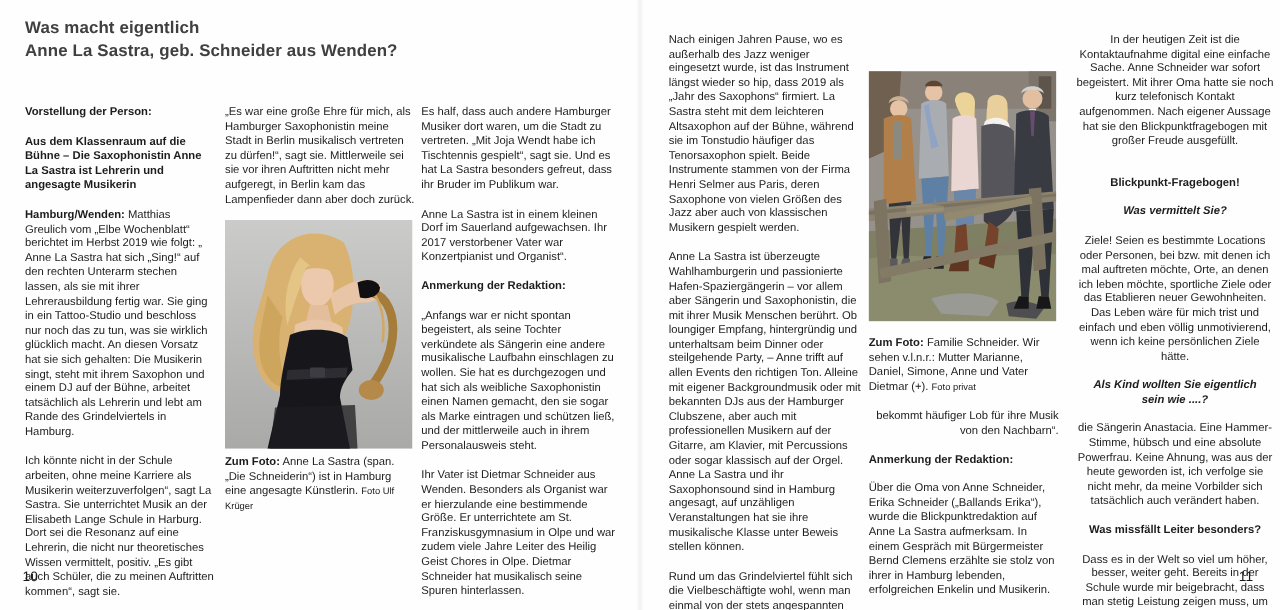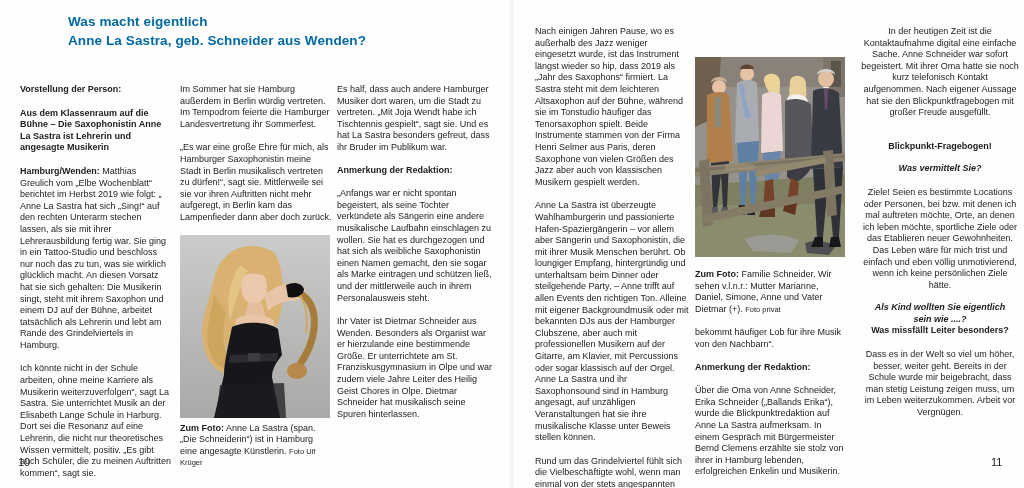--- a/index.html
+++ b/index.html
@@ -14,47 +14,46 @@
   .title{
     position:absolute;left:20px;top:12px;width:480px;
     font-size:13.5px;font-weight:bold;line-height:19px;letter-spacing:0.1px;
     color:#c74a33;
   }
   .col{position:absolute;font-size:9px;line-height:11.6px;color:#1c1c1c;}
   .col p{margin:12px 0 11px 0;}
   .col p.tight{margin:0;}
   .b{font-weight:bold;}
   .bi{font-weight:bold;font-style:italic;}
-  .gap2{margin-top:12px;}
+  .gap2{margin-top:12px;text-align:right;}
   .credit{font-size:7.5px;}
   .photo{display:block;margin:0 0 5px 0;}
   .pagenum{position:absolute;font-size:11px;color:#1c1c1c;}
   .pagenum.left{left:18px;top:456px;}
   .pagenum.right{left:991px;top:456px;}
 </style>
 </head>
 <body>
 
 <div class="spread">
   <div class="fold"></div>
 
-  <div class="title" style="color: #0369a1; margin-left: 48px;">
+  <div class="title" style="color: #404040;">
     <div>Was macht eigentlich</div>
     <div>Anne La Sastra, geb. Schneider aus Wenden?</div>
   </div>
 
   <div class="col" style="left:20px;top:72px;width:152px;">
     <p class="b">Vorstellung der Person:</p>
     <p class="b">Aus dem Klassenraum auf die Bühne – Die Saxophonistin Anne La Sastra ist Lehrerin und angesagte Musikerin</p>
     <p><span class="b">Hamburg/Wenden:</span><span> Matthias Greulich vom „Elbe Wochenblatt“ berichtet im Herbst 2019 wie folgt: „ Anne La Sastra hat sich „Sing!“ auf den rechten Unterarm stechen lassen, als sie mit ihrer Lehrerausbildung fertig war. Sie ging in ein Tattoo-Studio und beschloss nur noch das zu tun, was sie wirklich glücklich macht. An diesen Vorsatz hat sie sich gehalten: Die Musikerin singt, steht mit ihrem Saxophon und einem DJ auf der Bühne, arbeitet tatsächlich  als Lehrerin und lebt am Rande des Grindelviertels in Hamburg.</span></p>
     <p>Ich könnte nicht in der Schule arbeiten, ohne meine Karriere als Musikerin weiterzuverfolgen“, sagt La Sastra. Sie unterrichtet Musik an der Elisabeth Lange Schule in Harburg. Dort sei die Resonanz auf eine Lehrerin, die nicht nur theoretisches Wissen vermittelt, positiv. „Es gibt auch Schüler, die zu meinen Auftritten kommen“, sagt sie.</p>
   </div>
 
   <div class="col" style="left:180px;top:72px;width:152px;">
-    <p>Im Sommer hat sie Hamburg außerdem in Berlin würdig vertreten. Im Tempodrom feierte die Hamburger Landesvertretung ihr Sommerfest.</p>
     <p>„Es war eine große Ehre für mich, als Hamburger Saxophonistin meine Stadt in Berlin musikalisch vertreten zu dürfen!“, sagt sie. Mittlerweile sei sie vor ihren Auftritten nicht mehr aufgeregt, in Berlin kam das Lampenfieder dann aber doch zurück.</p>
 
     <svg class="photo" width="150" height="183" viewBox="0 0 150 183" role="img">
       <defs>
         <linearGradient id="pbg" x1="0" y1="0" x2="0" y2="1">
           <stop offset="0" stop-color="#cbcbc9"></stop>
             <stop offset="1" stop-color="#a9a9a7"></stop>
         </linearGradient>
       </defs>
       <rect width="150" height="183" fill="url(#pbg)"></rect>
@@ -81,20 +80,21 @@
       <ellipse cx="117" cy="136" rx="10" ry="8" fill="#b5894a"></ellipse>
       <path d="M120 60 C126 70 128 84 126 98" fill="none" stroke="#d2a860" stroke-width="2"></path>
 
       <path d="M106 50 C114 46 122 48 124 54 C124 60 116 64 108 62 Z" fill="#101013"></path>
     </svg>
     <p class="tight"><span class="b">Zum Foto:</span><span> Anne La Sastra (span. „Die Schneiderin“) ist in Hamburg eine angesagte Künstlerin. </span><span class="credit">Foto Ulf Krüger</span></p>
   </div>
 
   <div class="col" style="left:337px;top:72px;width:157px;">
     <p>Es half, dass auch andere Hamburger Musiker dort waren, um die Stadt zu vertreten. „Mit Joja Wendt habe ich Tischtennis gespielt“, sagt sie. Und es hat La Sastra besonders gefreut, dass ihr Bruder im Publikum war.</p>
+    <p>Anne La Sastra ist in einem kleinen Dorf im Sauerland aufgewachsen. Ihr 2017 verstorbener Vater war Konzertpianist und Organist“.</p>
     <p class="tight b">Anmerkung der Redaktion:</p>
     <p>„Anfangs war er nicht spontan begeistert, als seine Tochter verkündete als Sängerin eine andere musikalische Laufbahn einschlagen zu wollen. Sie hat es durchgezogen und hat sich als weibliche Saxophonistin einen Namen gemacht, den sie sogar als Marke eintragen und schützen ließ, und der mittlerweile auch in ihrem Personalausweis steht.</p>
     <p>Ihr Vater ist Dietmar Schneider aus Wenden. Besonders als Organist war er hierzulande eine bestimmende Größe. Er unterrichtete am St. Franziskusgymnasium in Olpe und war zudem viele Jahre Leiter des Heilig Geist Chores in Olpe. Dietmar Schneider hat musikalisch seine Spuren hinterlassen.</p>
   </div>
 
   <div class="pagenum left">10</div>
 
   <div class="col" style="left:535px;top:14px;width:155px;">
     <p>Nach einigen Jahren Pause, wo es außerhalb des Jazz weniger eingesetzt wurde, ist das Instrument längst wieder so hip, dass 2019 als „Jahr des Saxophons“ firmiert. La Sastra steht mit dem leichteren Altsaxophon auf der Bühne, während sie im Tonstudio häufiger das Tenorsaxophon spielt. Beide Instrumente stammen von der Firma Henri Selmer aus Paris, deren Saxophone von vielen Größen des Jazz aber auch von klassischen Musikern gespielt werden.</p>
     <p>Anne La Sastra ist überzeugte Wahlhamburgerin und passionierte Hafen-Spaziergängerin – vor allem aber Sängerin und Saxophonistin, die mit ihrer Musik Menschen berührt. Ob loungiger Empfang, hintergründig und unterhaltsam beim Dinner oder steilgehende Party, – Anne trifft auf allen Events den richtigen Ton. Alleine mit eigener Backgroundmusik oder mit bekannten DJs aus der Hamburger Clubszene, aber auch mit professionellen Musikern auf der Gitarre, am Klavier, mit Percussions oder sogar klassisch auf der Orgel. Anne La Sastra und ihr Saxophonsound sind in Hamburg angesagt, auf unzähligen Veranstaltungen hat sie ihre musikalische Klasse unter Beweis stellen können.</p>
@@ -178,18 +178,19 @@
     <p class="tight b">Anmerkung der Redaktion:</p>
     <p>Über die Oma von Anne Schneider, Erika Schneider („Ballands Erika“), wurde die Blickpunktredaktion auf Anne La Sastra aufmerksam. In einem Gespräch mit Bürgermeister Bernd Clemens erzählte sie stolz von ihrer in Hamburg lebenden, erfolgreichen Enkelin und Musikerin.</p>
   </div>
 
   <div class="col" style="left:861px;top:14px;width:158px;text-align:center;">
     <p style="margin-bottom:22px;">In der heutigen Zeit ist die Kontaktaufnahme digital eine einfache Sache. Anne Schneider war sofort begeistert. Mit ihrer Oma hatte sie noch kurz telefonisch Kontakt aufgenommen. Nach eigener Aussage hat sie den Blickpunktfragebogen mit großer Freude ausgefüllt.</p>
     <p class="b">Blickpunkt-Fragebogen!</p>
     <p class="tight bi">Was vermittelt Sie?</p>
     <p>Ziele! Seien es bestimmte Locations oder Personen, bei bzw. mit denen ich mal auftreten möchte, Orte, an denen ich leben möchte, sportliche Ziele oder das Etablieren neuer Gewohnheiten. Das Leben wäre für mich trist und einfach und eben völlig unmotivierend, wenn ich keine persönlichen Ziele hätte.</p>
     <p class="tight bi"><span>Als Kind wollten Sie eigentlich</span><br><span>sein wie ....?</span></p>
+    <p>die Sängerin Anastacia.  Eine Hammer-Stimme, hübsch und eine absolute Powerfrau. Keine Ahnung, was aus der heute geworden ist, ich verfolge sie nicht mehr, da meine Vorbilder sich tatsächlich auch verändert haben.</p>
     <p class="tight b">Was missfällt Leiter besonders?</p>
     <p>Dass es in der Welt so viel um höher, besser, weiter geht. Bereits in der Schule wurde mir beigebracht, dass man stetig Leistung zeigen muss, um im Leben weiterzukommen. Arbeit vor Vergnügen.</p>
   </div>
 
   <div class="pagenum right">11</div>
 </div>
 
 </body></html>

